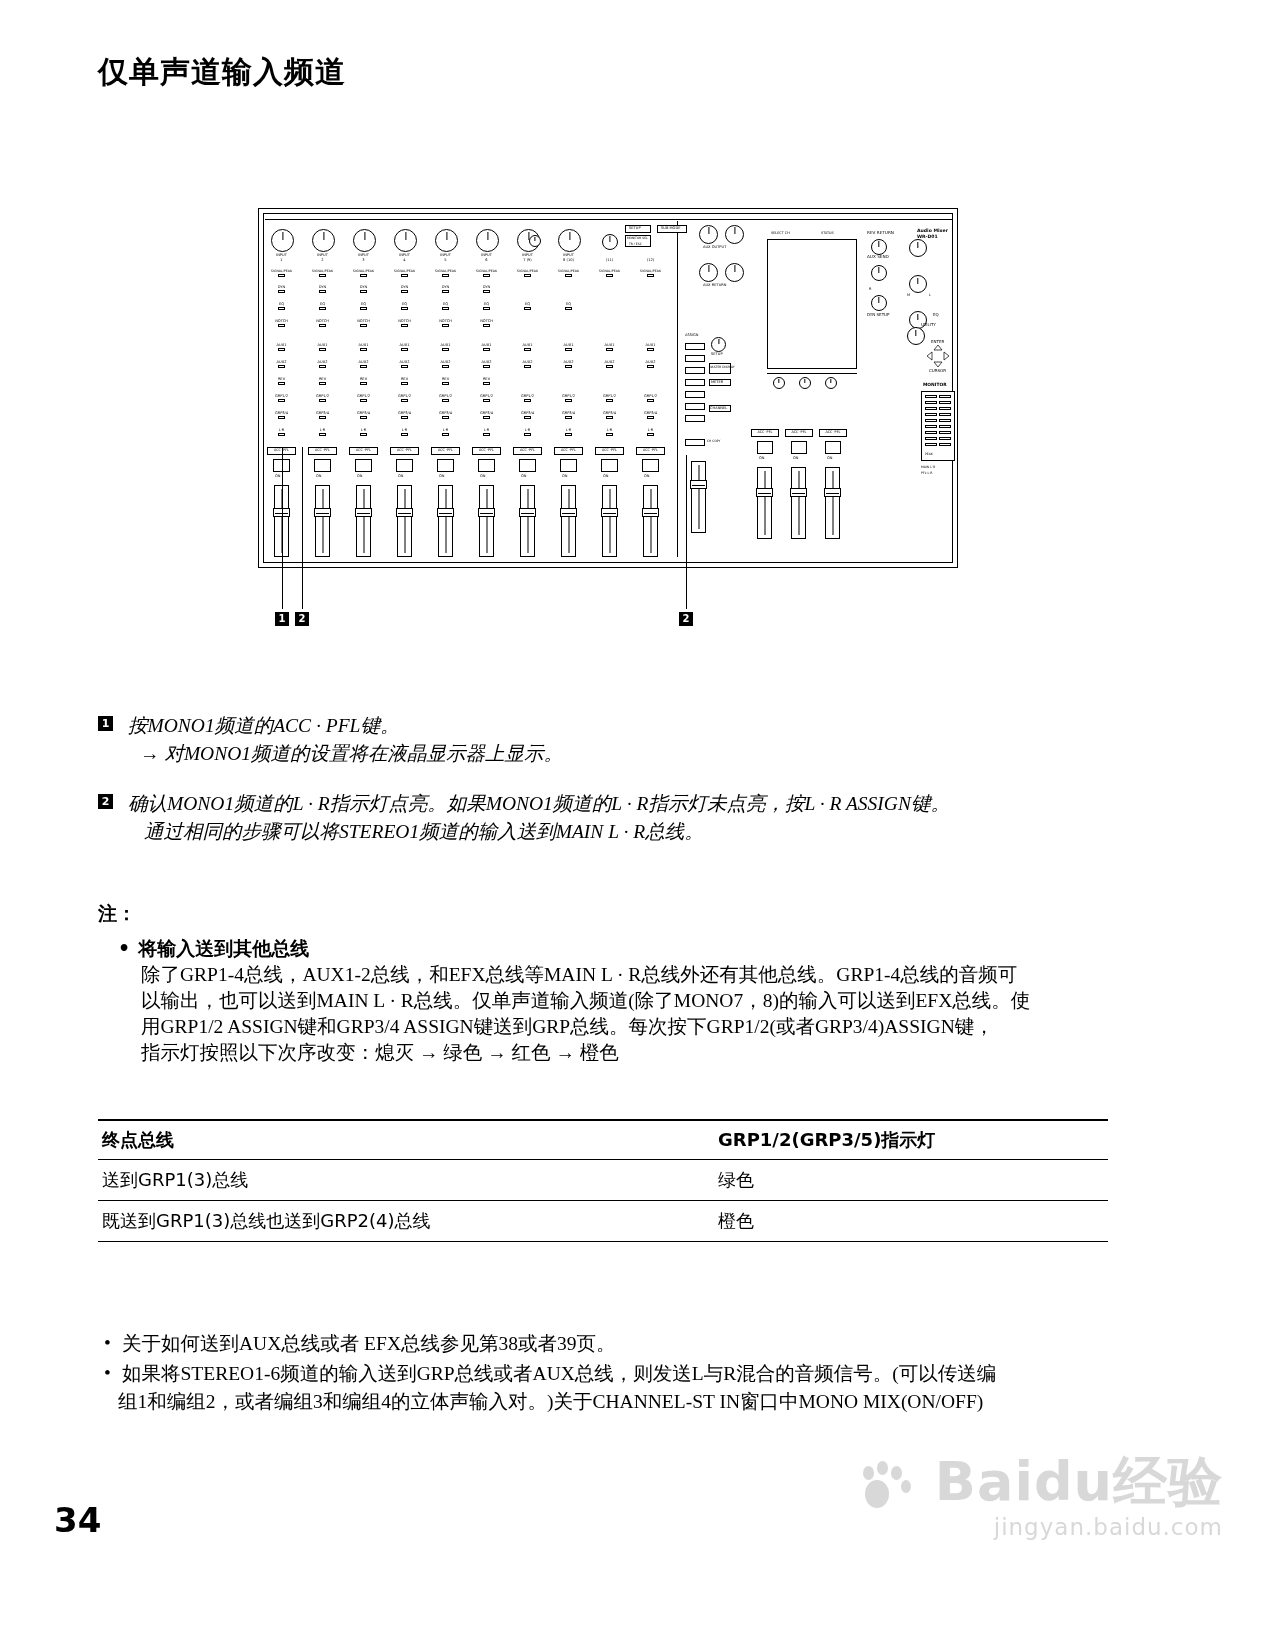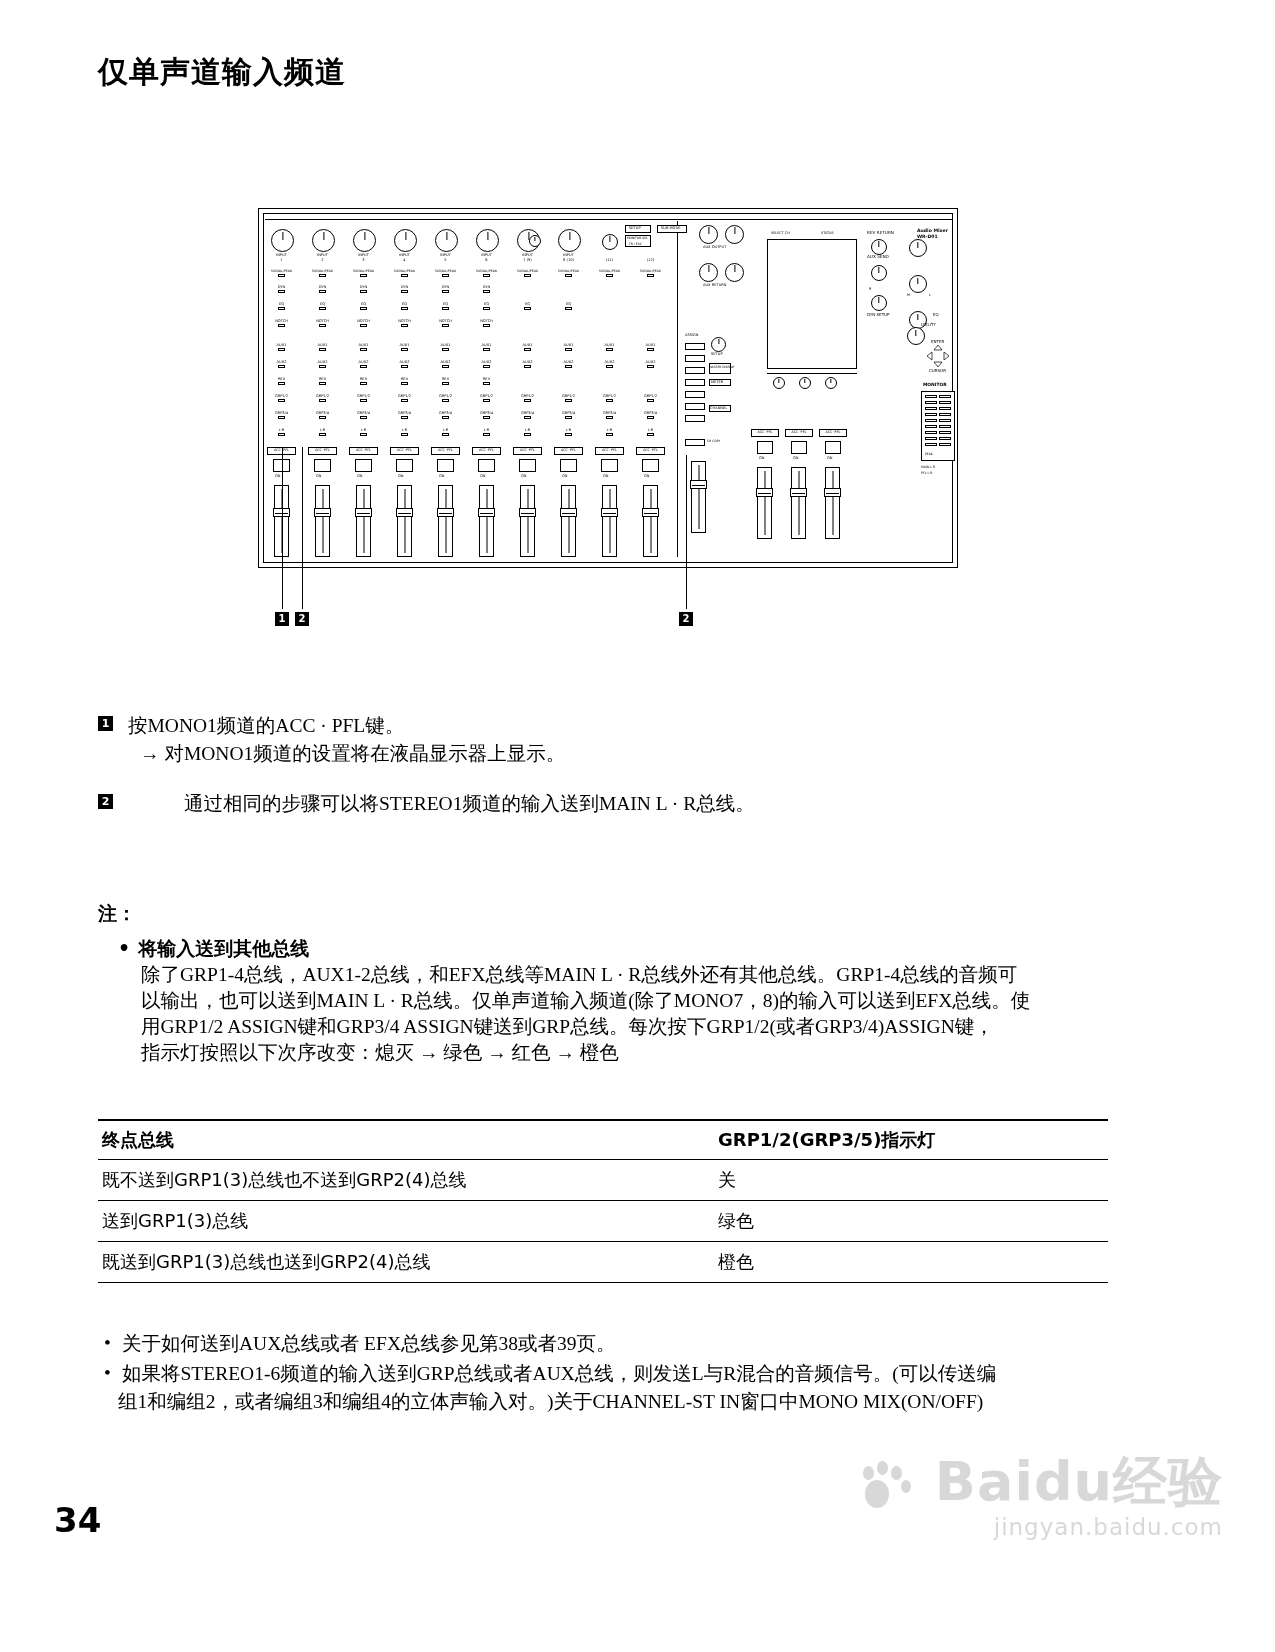--- a/index.html
+++ b/index.html
@@ -242,30 +242,31 @@
     background: #000;
     color: #fff;
     font-family: "DejaVu Sans", "Liberation Sans", sans-serif;
     font-size: 11px;
     font-weight: bold;
     line-height: 15px;
     text-align: center;
   }
   .step-body {
     margin-left: 30px;
+    font-style: italic;
   }
   .step-line {
     white-space: nowrap;
   }
   .sub-line {
     margin-left: 12px;
     white-space: nowrap;
   }
   .sub-line2 {
-    margin-left: 56px;
+    margin-left: 16px;
     white-space: nowrap;
   }
 
   .note-label {
     position: absolute;
     left: 98px;
     font-family: "DejaVu Sans", "Liberation Sans", sans-serif;
     font-size: 19px;
     font-weight: bold;
   }
@@ -833,20 +834,21 @@
     <div class="step-num">1</div>
     <div class="step-body">
       <div class="step-line">按MONO1频道的ACC · PFL键。</div>
       <div class="sub-line">→ 对MONO1频道的设置将在液晶显示器上显示。</div>
     </div>
   </div>
 
   <div class="step body-text" style="top:790px;">
     <div class="step-num">2</div>
     <div class="step-body">
+      <div class="step-line">确认MONO1频道的L · R指示灯点亮。如果MONO1频道的L · R指示灯未点亮，按L · R ASSIGN键。</div>
       <div class="sub-line2">通过相同的步骤可以将STEREO1频道的输入送到MAIN L · R总线。</div>
     </div>
   </div>
 
   <div class="note-label" style="top:901px;">注：</div>
   <div class="note-bullet-title" style="top:936px;">
     <span class="dot">•</span><span>将输入送到其他总线</span>
   </div>
 
   <div class="note-para" style="top:962px;">
@@ -857,24 +859,20 @@
   </div>
 
   <table class="tbl">
     <thead>
       <tr>
         <th>终点总线</th>
         <th class="col2">GRP1/2(GRP3/5)指示灯</th>
       </tr>
     </thead>
     <tbody>
-      <tr>
-        <td>既不送到GRP1(3)总线也不送到GRP2(4)总线</td>
-        <td class="col2">关</td>
-      </tr>
       <tr>
         <td>送到GRP1(3)总线</td>
         <td class="col2">绿色</td>
       </tr>
       <tr>
         <td>既送到GRP1(3)总线也送到GRP2(4)总线</td>
         <td class="col2">橙色</td>
       </tr>
     </tbody>
   </table>

